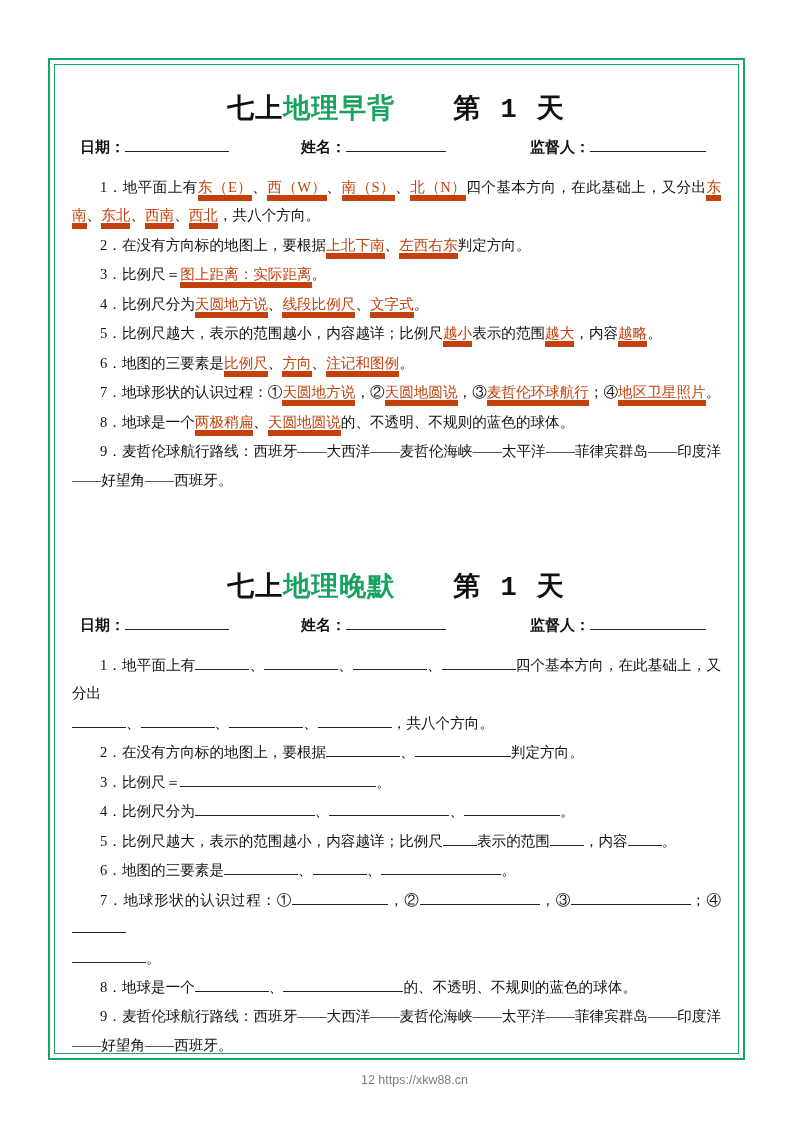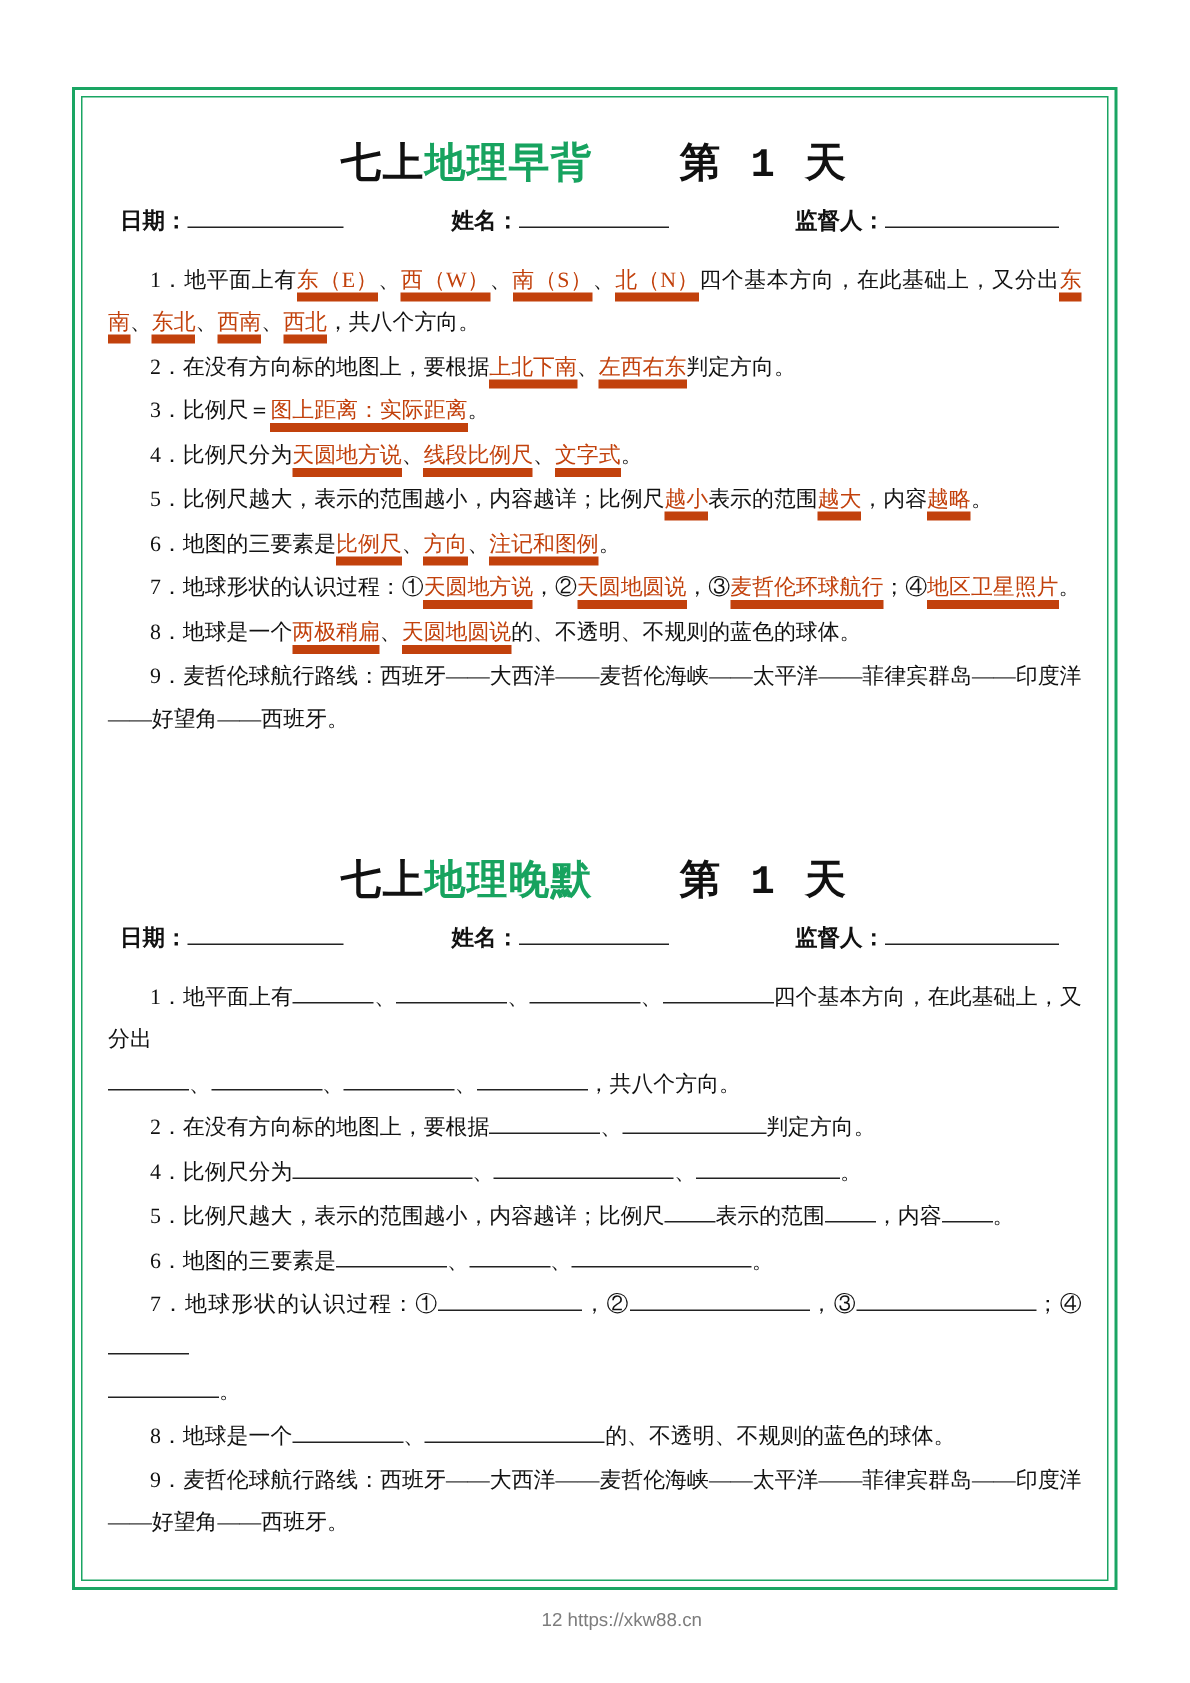--- a/index.html
+++ b/index.html
@@ -241,20 +241,23 @@
         <span>1．</span><span>地平面上有</span><span class="fb fb-s"></span><span>、</span><span class="fb fb-m"></span><span>、</span><span class="fb fb-m"></span><span>、</span><span class="fb fb-m"></span><span>四个基本方向，在此基础上，又分出</span>
       </p>
       <p class="para noindent">
         <span class="fb fb-s"></span><span>、</span><span class="fb fb-m"></span><span>、</span><span class="fb fb-m"></span><span>、</span><span class="fb fb-m"></span><span>，共八个方向。</span>
       </p>
 
       <p class="para indent">
         <span>2．</span><span>在没有方向标的地图上，要根据</span><span class="fb fb-m"></span><span>、</span><span class="fb fb-l"></span><span>判定方向。</span>
       </p>
 
+      <p class="para indent">
+        <span>3．</span><span>比例尺＝</span><span class="fb fb-huge"></span><span>。</span>
+      </p>
 
       <p class="para indent">
         <span>4．</span><span>比例尺分为</span><span class="fb fb-xl"></span><span>、</span><span class="fb fb-xl"></span><span>、</span><span class="fb fb-l"></span><span>。</span>
       </p>
 
       <p class="para indent">
         <span>5．</span><span>比例尺越大，表示的范围越小，内容越详；比例尺</span><span class="fb fb-xs"></span><span>表示的范围</span><span class="fb fb-xs"></span><span>，内容</span><span class="fb fb-xs"></span><span>。</span>
       </p>
 
       <p class="para indent">

